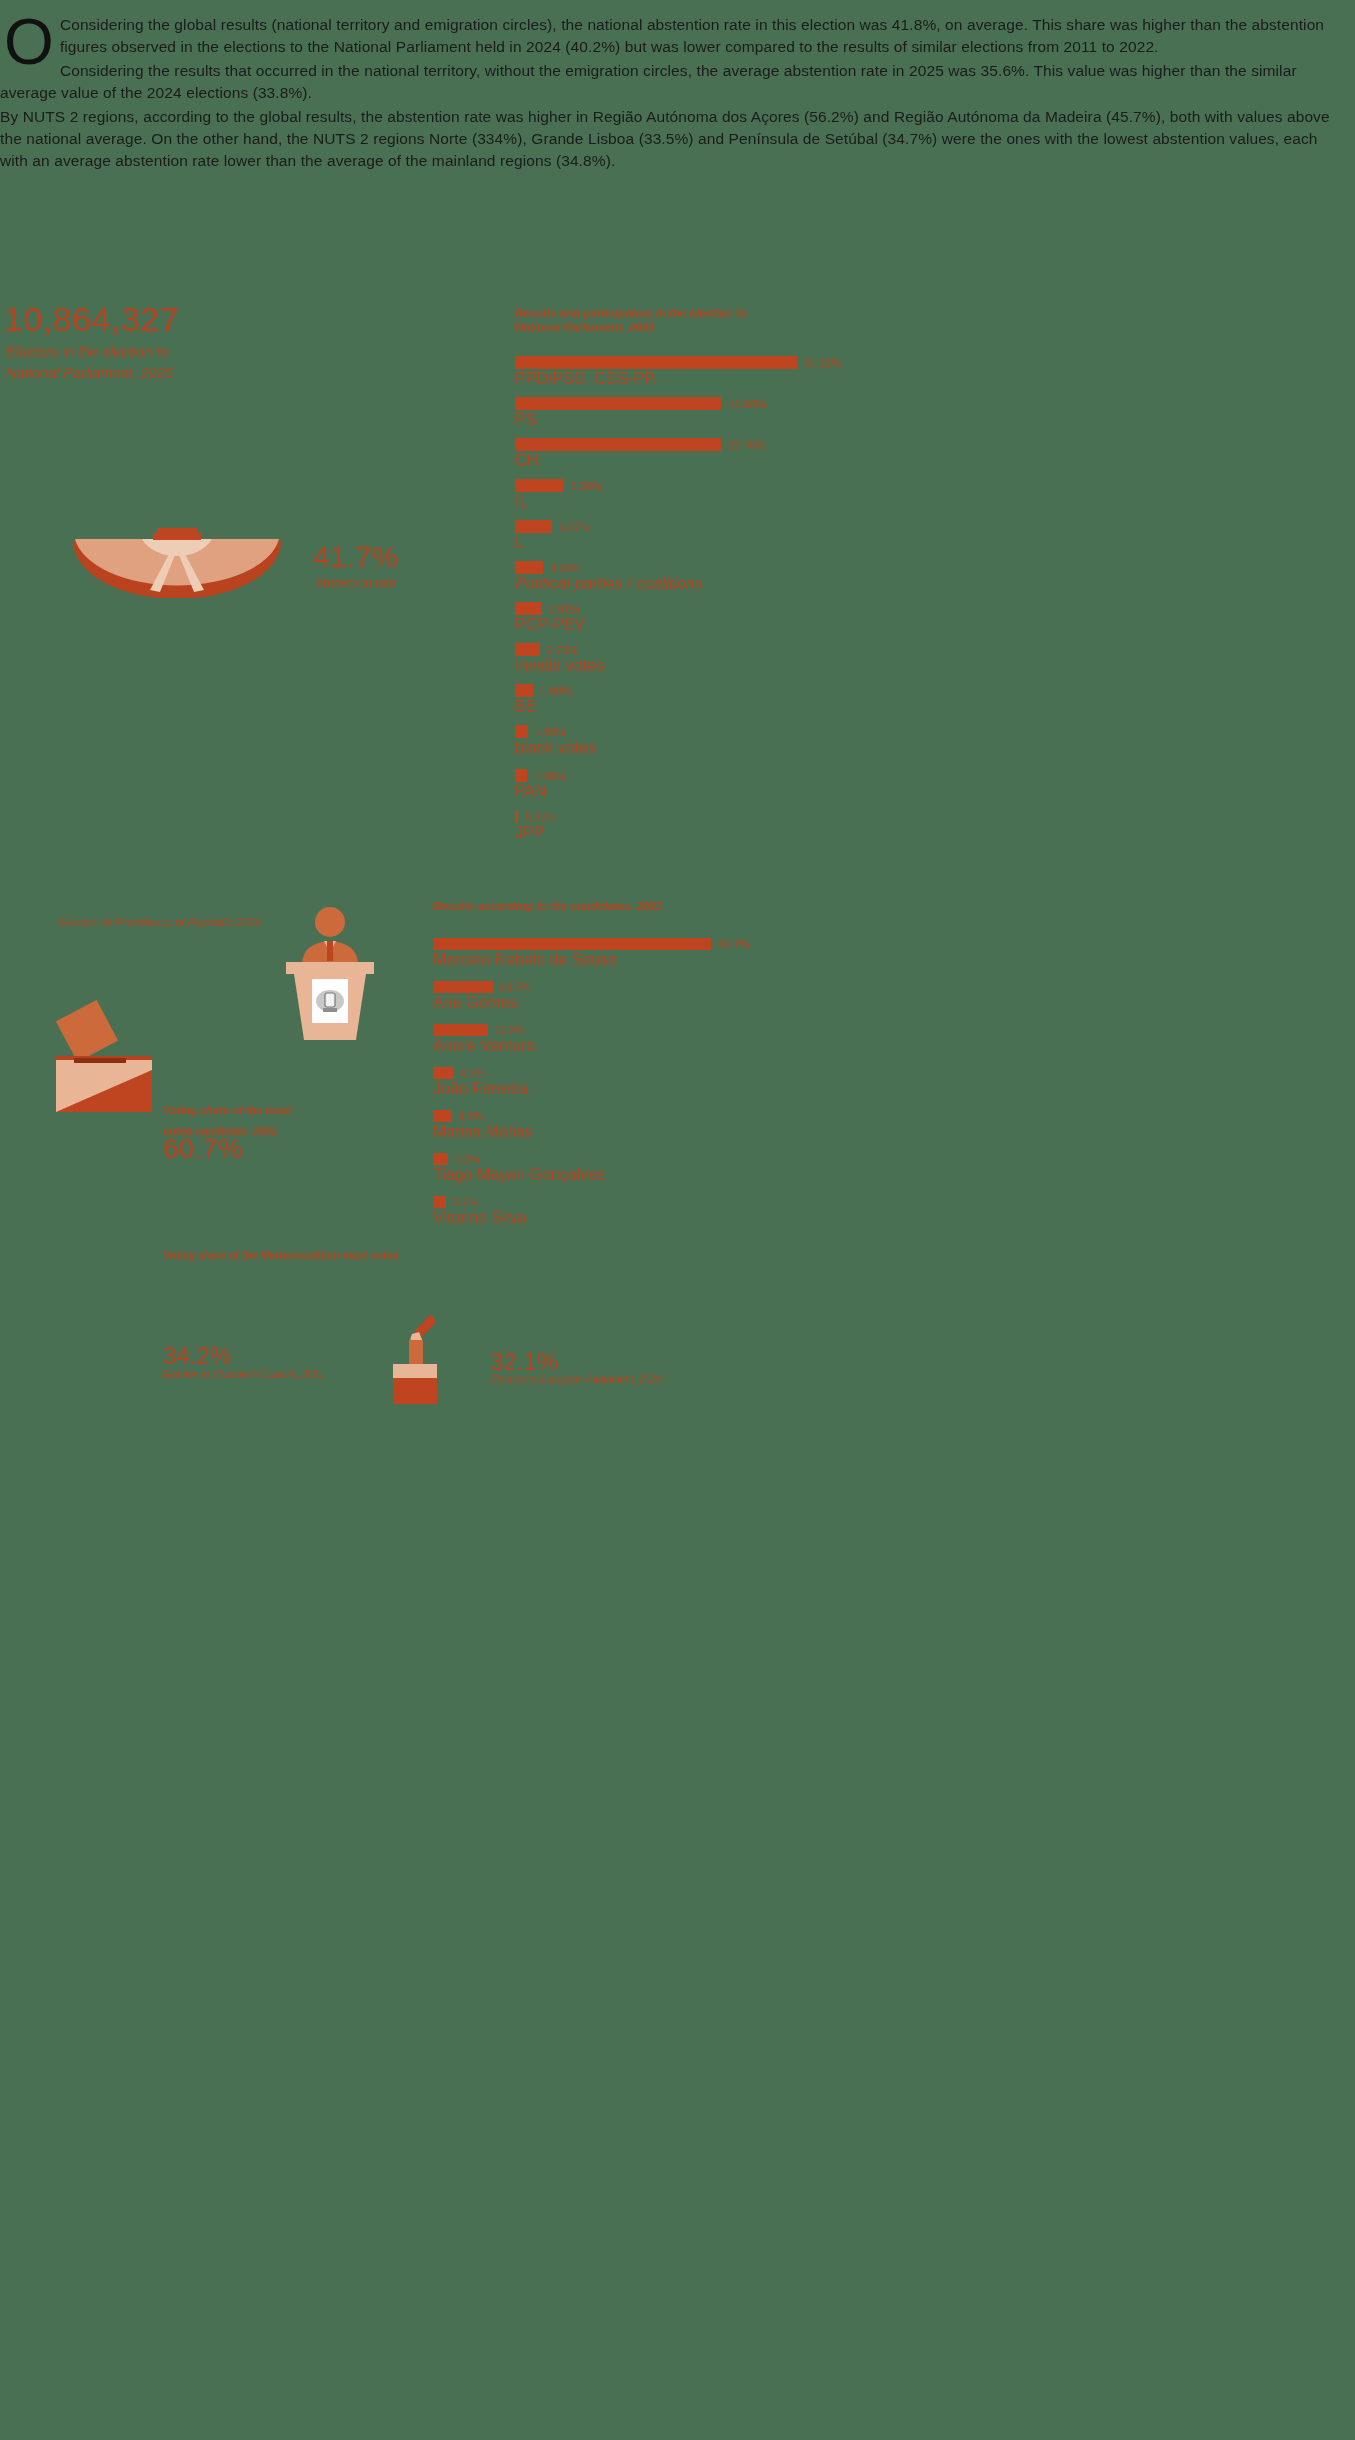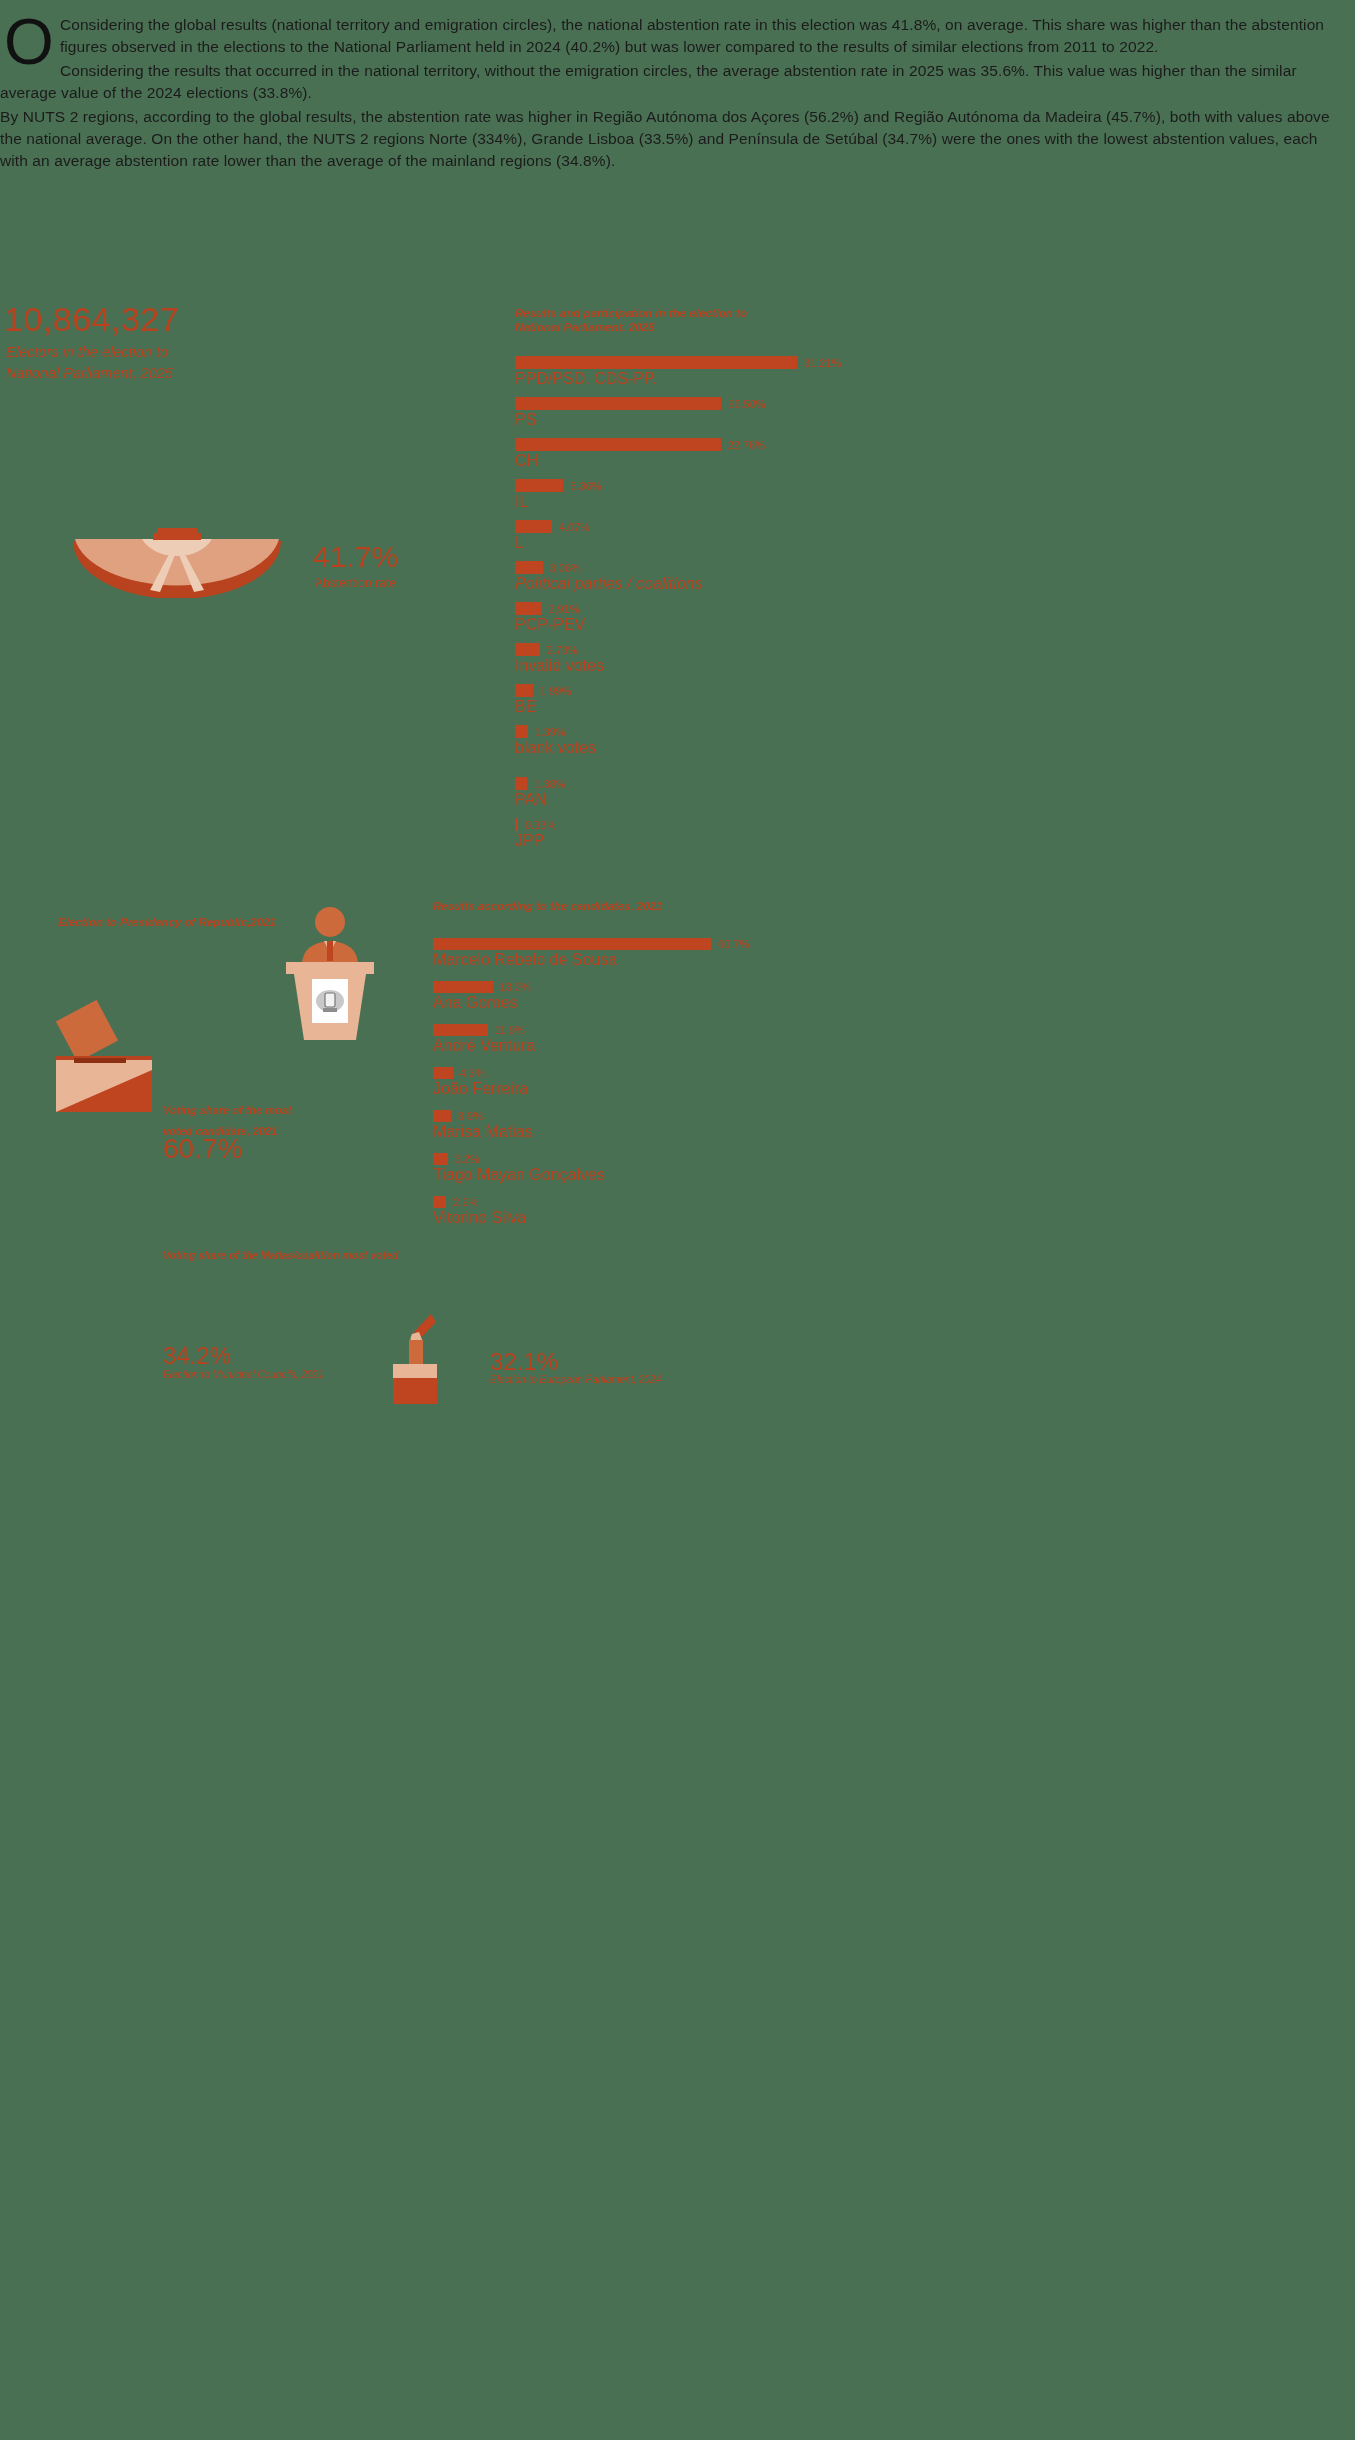--- a/index.html
+++ b/index.html
@@ -57,21 +57,21 @@
   }
   .brow{margin-bottom:5px;}
   .brow .bline{display:flex;align-items:center;}
   .brow .bval{color:#b8431e;font-size:11px;margin-left:7px;white-space:nowrap;}
   .brow .blab{color:#b8431e;font-size:16px;margin-top:1px;display:block;}
   .brow .blab.ital{font-style:italic;}
 
   
   #presidency-title{
     position:absolute;left:58px;top:916px;color:#b8431e;
-    font-size:11.5px;font-style:italic;font-weight:700;
+    font-size:11.5px;font-style:italic;font-weight:400;
   }
   #podium-illustration{position:absolute;left:280px;top:905px;width:100px;height:140px;}
   #ballotbox-illustration{position:absolute;left:52px;top:1000px;width:110px;height:115px;}
   #mostvoted-label{
     position:absolute;left:163px;top:1100px;width:175px;color:#b8431e;
     font-size:11px;font-style:italic;font-weight:700;line-height:21px;
   }
   #mostvoted-value{position:absolute;left:163px;top:1133px;font-size:28px;color:#b8431e;}
 
   
@@ -190,21 +190,21 @@
           </div>
           <span class="blab">Invalid votes</span>
         </div>
         <div class="brow" style="margin-bottom: 9px;">
           <div class="bline">
             <span class="bar" style="width: 17.9808px; height: 13px;"></span>
             <span class="bval">1.99%</span>
           </div>
           <span class="blab">BE</span>
         </div>
-        <div class="brow" style="margin-bottom: 20px;">
+        <div class="brow" style="margin-bottom: 12px;">
           <div class="bline">
             <span class="bar" style="width: 12.5594px; height: 13px;"></span>
             <span class="bval">1.39%</span>
           </div>
           <span class="blab">blank votes</span>
         </div>
         <div class="brow" style="margin-bottom: 9px;">
           <div class="bline">
             <span class="bar" style="width: 12.4691px; height: 13px;"></span>
             <span class="bval">1.38%</span>

